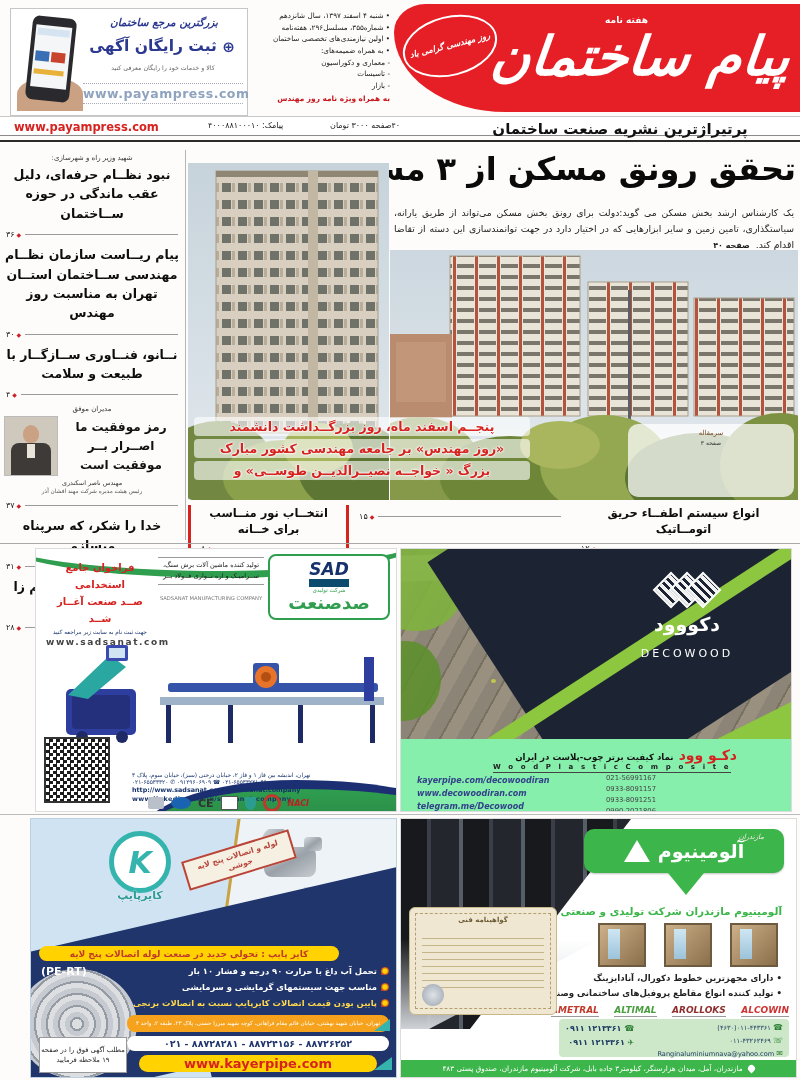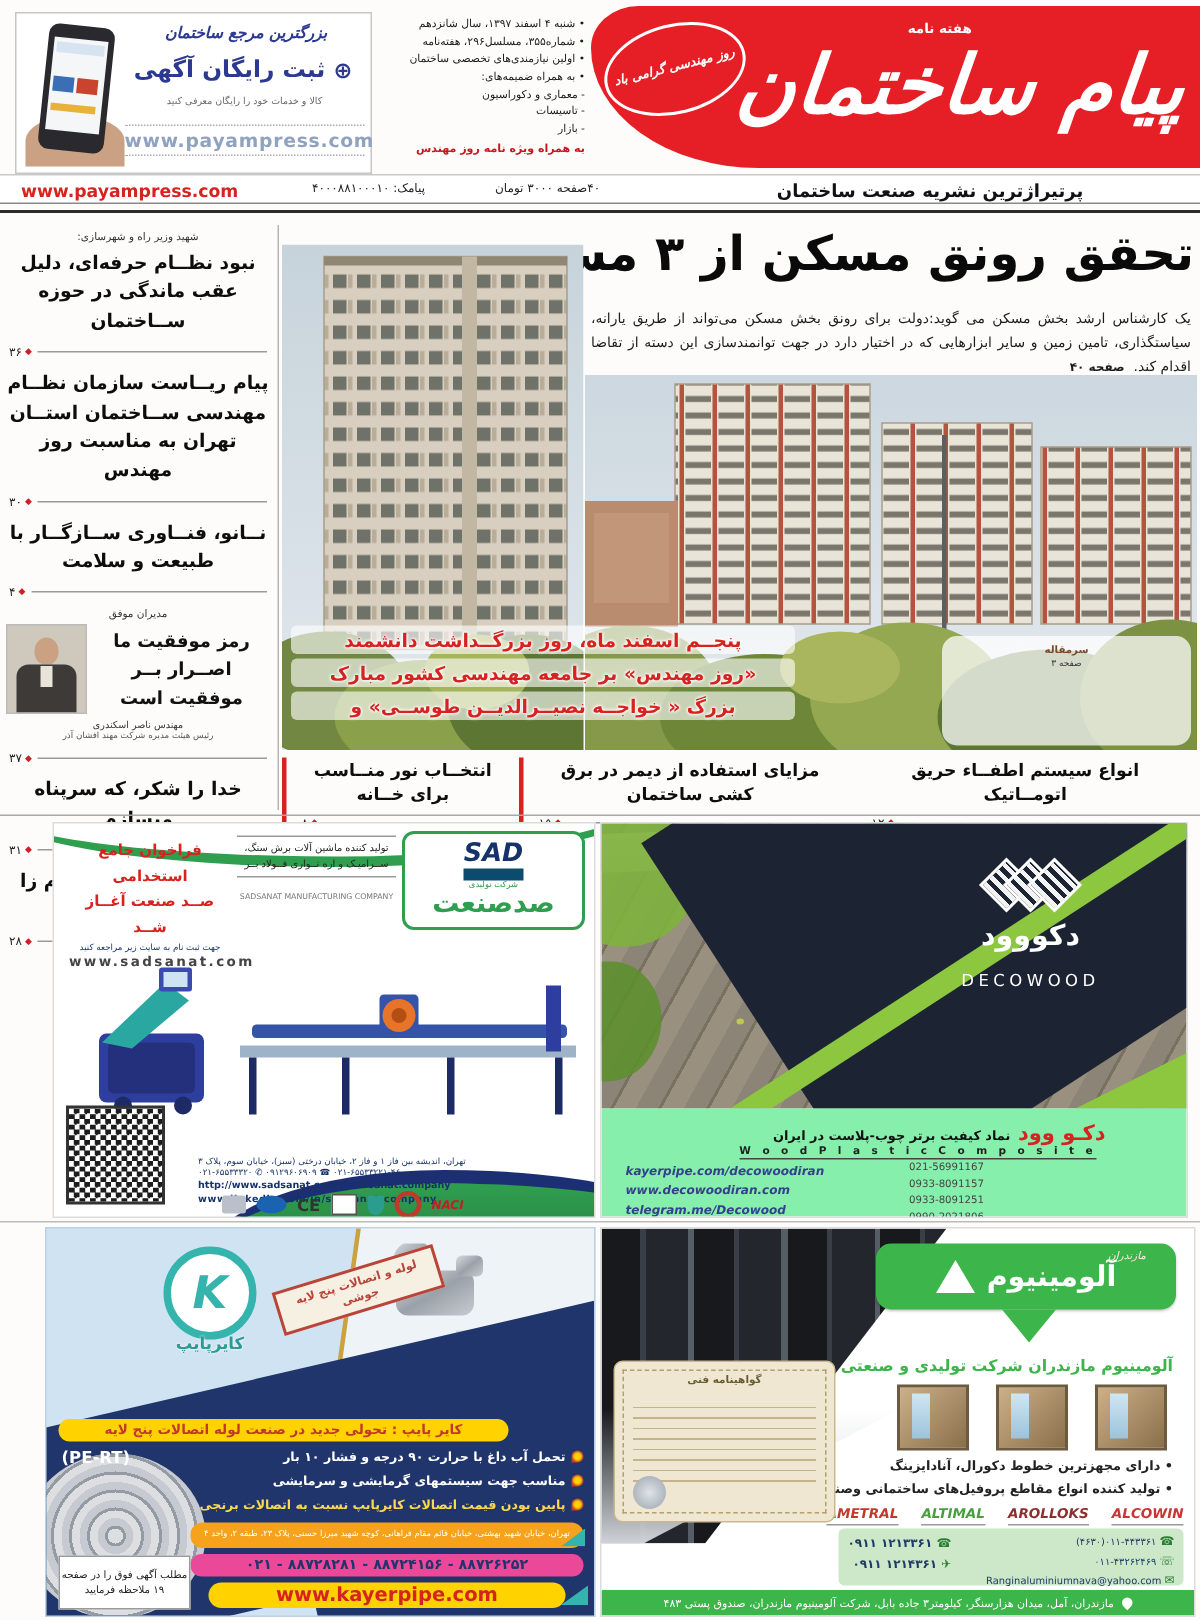--- a/index.html
+++ b/index.html
@@ -32,21 +32,21 @@
   .m-weekly{position:absolute;left:52%;top:11px;color:#fff;font-size:9px;font-weight:bold;}
   .m-title{position:absolute;right:10px;top:12px;width:300px;color:#fff;font-size:54px;font-weight:bold;font-style:italic;
            transform:skewX(-6deg);white-space:nowrap;line-height:1.5;}
   .m-script{position:absolute;left:8px;top:12px;width:92px;height:56px;border:2px solid #fff;border-radius:50%;
             transform:rotate(-14deg);color:#fff;font-size:8.5px;font-style:italic;font-weight:bold;
             display:flex;align-items:center;justify-content:center;text-align:center;line-height:1.4;}
   .header-strip{left:0;top:116px;width:800px;height:18px;border-top:1px solid #c9c9c9;border-bottom:1px solid #8a8a8a;background:#fff;}
   .hs-url{position:absolute;left:14px;top:3px;color:#d6231f;font-size:11.5px;font-weight:bold;}
   .hs-sms{position:absolute;left:208px;top:4px;font-size:8px;color:#222;}
   .hs-price{position:absolute;left:330px;top:4px;font-size:8px;color:#222;}
-  .hs-tagline{position:absolute;left:470px;top:3px;width:300px;text-align:center;font-size:12px;font-weight:bold;color:#111;}
+  .hs-tagline{position:absolute;left:470px;top:3px;width:300px;text-align:center;font-size:15px;font-weight:bold;color:#111;}
   .header-rule{left:0;top:140px;width:800px;height:2px;background:#2b2b2b;}
 
   
   .sidebar{left:4px;top:150px;width:176px;height:392px;text-align:center;}
   .vsep{left:185px;top:150px;width:1px;height:390px;background:#b5b5b5;}
   .sb-kicker{font-size:7px;color:#333;margin:4px 0 3px;}
   .sb-title{font-size:12.5px;font-weight:bold;line-height:1.55;color:#0d0d0d;}
   .sb-rule{display:flex;align-items:center;gap:4px;margin:7px 2px 6px;}
   .sb-line{flex:1;border-top:1px solid #9a9a9a;}
   .sb-page{direction:ltr;font-size:8px;color:#222;display:flex;align-items:center;gap:2px;}
@@ -65,21 +65,21 @@
              text-align:center;white-space:nowrap;}
   .lead-deck{left:394px;top:205px;width:400px;font-size:9.3px;line-height:1.7;text-align:justify;color:#1c1c1c;}
   .lead-page{font-weight:bold;font-size:8px;}
   .photo{border:0;}
   .caption-pills{left:194px;top:417px;width:336px;}
   .cap-pill{background:rgba(255,255,255,.62);border-radius:4px;margin-bottom:3px;padding:2px 6px;
             color:#d6231f;font-weight:bold;font-size:12.5px;text-align:center;
             text-shadow:0 0 2px #fff,0 0 2px #fff,0 0 3px #fff;}
   .editorial{left:628px;top:424px;width:166px;height:73px;background:rgba(255,255,255,.74);border-radius:10px;
              text-align:center;padding-top:5px;box-sizing:border-box;}
-  .ed-kicker{font-size:6.8px;color:#7a4a26;font-weight:bold;}
+  .ed-kicker{font-size:6.8px;color:#7a4a26;font-weight:normal;}
   .ed-title{font-size:12.5px;font-weight:bold;color:#1560b0;line-height:1.45;margin-top:2px;}
   .ed-page{font-size:6px;color:#333;margin-top:2px;}
 
   
   .teasers{left:188px;top:505px;width:608px;display:flex;direction:rtl;}
   .teaser{padding:0 8px;box-sizing:border-box;}
   .teaser + .teaser{border-left:3px solid #d6231f;}
   .t1{width:37%;} .t2{width:37%;} .t3{width:26%;}
   .teaser-title{font-size:11.5px;font-weight:bold;text-align:center;color:#0d0d0d;line-height:1.4;}
   .rule-mid{left:0;top:543px;width:800px;height:1px;background:#a8a8a8;}
@@ -161,21 +161,21 @@
   .k-head-strip{position:absolute;left:8px;top:127px;width:300px;height:15px;background:#ffd200;border-radius:8px;
                 color:#c0392b;font-size:9px;font-weight:bold;display:flex;align-items:center;justify-content:center;}
   .k-pert{position:absolute;left:10px;top:146px;color:#fff;font-weight:bold;font-size:11px;}
   .k-bullets{position:absolute;left:52px;top:145px;width:306px;direction:rtl;text-align:right;}
   .k-bullet{font-size:8.4px;font-weight:bold;color:#fff;line-height:1.9;white-space:nowrap;}
   .k-bullet.alt{color:#ffd94d;}
   .k-drop{display:inline-block;width:8px;height:8px;border-radius:50% 50% 50% 0;background:radial-gradient(#ffd200 35%,#c0392b 70%);
           margin-left:4px;vertical-align:-1px;}
   .k-addr{position:absolute;left:96px;top:196px;width:262px;height:17px;background:#f6a21c;border-radius:8px;color:#fff;
           font-size:5.6px;display:flex;align-items:center;justify-content:center;text-align:center;line-height:1.3;padding:0 6px;box-sizing:border-box;}
-  .k-tel{position:absolute;left:96px;top:217px;width:262px;height:15px;background:#ec4899;border-radius:8px;color:#20356b;
+  .k-tel{position:absolute;left:96px;top:217px;width:262px;height:15px;background:#ffffff;border-radius:8px;color:#20356b;
          font-size:9.5px;font-weight:bold;display:flex;align-items:center;justify-content:center;}
   .k-url{position:absolute;left:108px;top:236px;width:238px;height:17px;background:#ffd200;border-radius:9px;color:#d6231f;
          font-size:13px;font-weight:bold;display:flex;align-items:center;justify-content:center;}
   .k-note{position:absolute;left:8px;top:218px;width:86px;height:34px;background:#fff;border:1px solid #999;color:#222;
           font-size:6.8px;display:flex;align-items:center;justify-content:center;text-align:center;line-height:1.5;}
   .k-coil{position:absolute;left:-14px;top:150px;width:120px;height:110px;border-radius:50%;
           background:repeating-radial-gradient(circle at 50% 50%,#e7e7e7 0 5px,#9aa0a6 5px 7px,#cfd2d6 7px 12px);opacity:.95;}
   .k-tri1{position:absolute;right:6px;top:200px;width:16px;height:12px;background:#35b4ae;clip-path:polygon(0 100%,100% 0,100% 100%);}
   .k-tri2{position:absolute;right:4px;top:238px;width:18px;height:13px;background:#35b4ae;clip-path:polygon(0 100%,100% 0,100% 100%);}
 
@@ -413,21 +413,20 @@
       <div class="teaser-title">انواع سیستم اطفــاء حریق اتومــاتیک</div>
       <div class="sb-rule">
           <span class="sb-line"></span>
         <span class="sb-page">
             <span>۱۲</span>
             <span class="sb-diamond">◆</span>
           </span>
         </div>
     </div>
     <div class="teaser t2">
-      <div class="teaser-title">مزایای استفاده از دیمر در برق کشی ساختمان</div>
       <div class="sb-rule">
           <span class="sb-line"></span>
         <span class="sb-page">
             <span>۱۵</span>
             <span class="sb-diamond">◆</span>
           </span>
         </div>
     </div>
     <div class="teaser t3">
       <div class="teaser-title">انتخــاب نور منــاسب برای خــانه</div>

